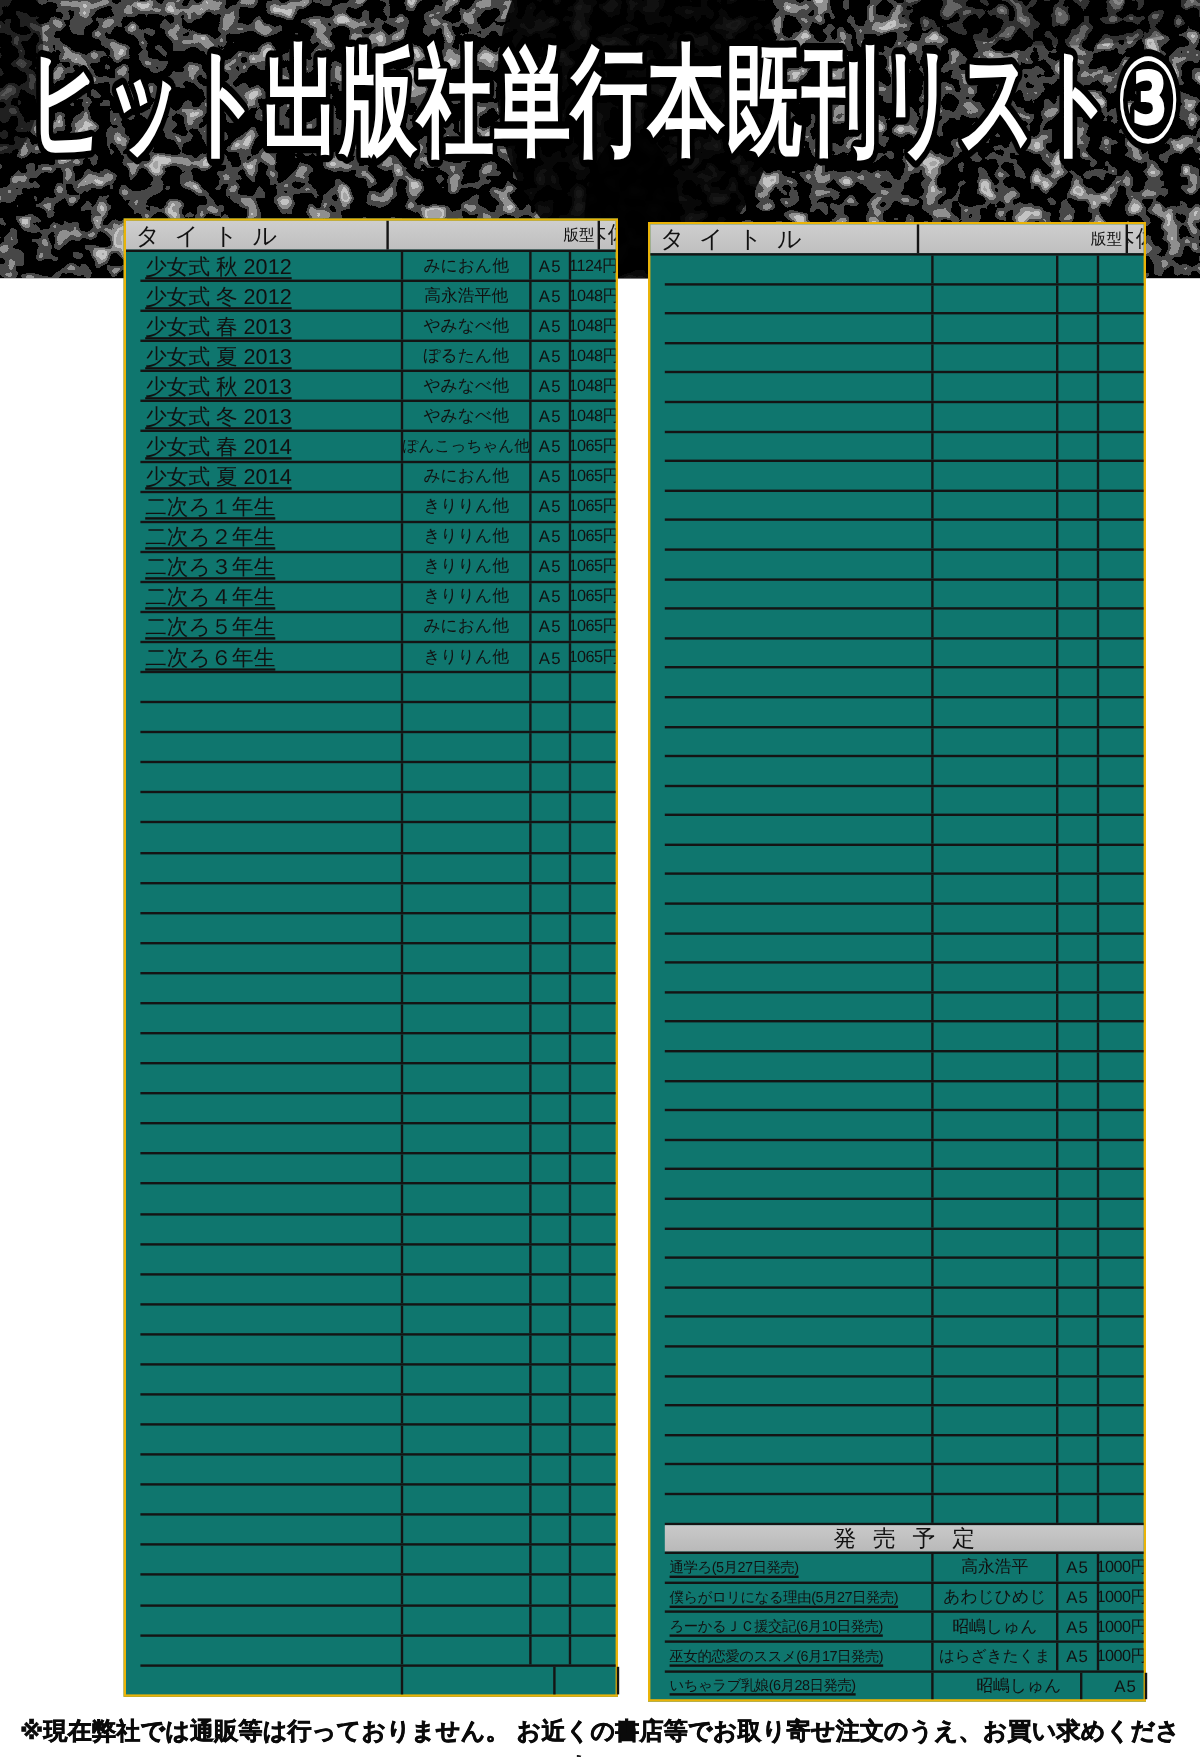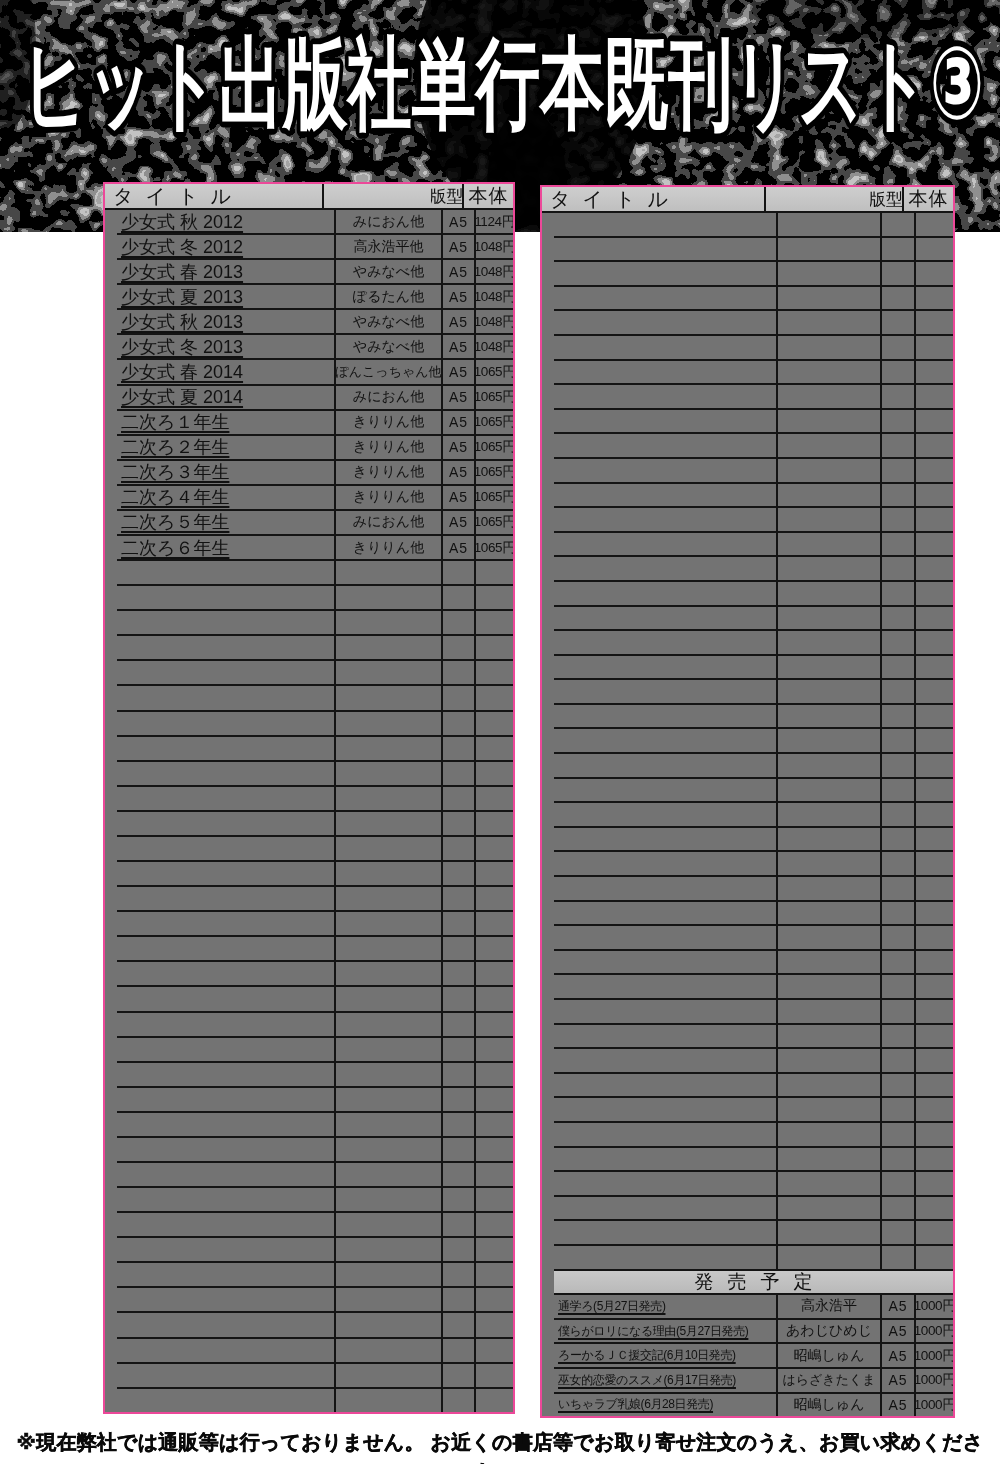--- a/index.html
+++ b/index.html
@@ -4,46 +4,46 @@
 <style>
   html,body{margin:0;padding:0;}
   body{
     width:1000px;height:1464px;position:relative;background:#ffffff;
     font-family:"Liberation Sans","DejaVu Sans",sans-serif;color:#111;
     overflow:hidden;
   }
   .texture-band{position:absolute;top:0;left:0;width:1000px;height:232px;}
   .booktable{
     position:absolute;display:flex;flex-direction:column;
-    border:2px solid #ec4899;background:#737373;box-sizing:border-box;
+    border:2px solid #eab308;background:#0f766e;box-sizing:border-box;
   }
   #left-table{left:103px;top:182px;width:412px;height:1232px;}
   #right-table{left:540px;top:185px;width:415px;height:1233px;}
   .trow{display:flex;flex:1;min-height:0;border-bottom:2px solid #141414;}
-  .trow:last-child{border-bottom:none;}
+  .trow:last-child{border-bottom:none;gap:20px;}
   .trow.header{flex:0 0 24px;background:#c7c7c7;background:linear-gradient(180deg,#cecece,#bfbfbf);}
   .rows{display:flex;flex-direction:column;flex:1;min-height:0;padding-left:12px;}
   .cell{
     border-right:2px solid #141414;display:flex;align-items:center;
     box-sizing:border-box;overflow:hidden;white-space:nowrap;
   }
   .cell:last-child{border-right:none;}
   
   #left-table  .c-title {flex:0 0 219px;}
   #left-table  .c-author{flex:0 0 107px;}
   #left-table  .c-format{flex:0 0 33px;}
   #left-table  .c-price {flex:1;}
   #right-table .c-title {flex:0 0 224px;}
   #right-table .c-author{flex:0 0 104px;}
   #right-table .c-format{flex:0 0 34px;}
   #right-table .c-price {flex:1;}
   
   .header .c-title {font-size:20px;letter-spacing:12px;padding-left:8px;}
   .header .c-author{justify-content:center;font-size:22px;letter-spacing:18px;padding-left:6px;margin-top:36px;}
-  .header .c-format{justify-content:center;font-size:17px;letter-spacing:0;}
+  .header .c-format{justify-content:center;font-size:13px;letter-spacing:0;margin-left:36px;}
   .header .c-price {justify-content:center;font-size:19px;letter-spacing:1px;}
   
   .book .c-title, .release .c-title{
     font-size:18px;padding-left:4px;
     text-decoration:underline;text-underline-offset:3px;text-decoration-thickness:1.5px;
   }
   .release .c-title{font-size:12px;letter-spacing:-0.4px;}
   .book .c-author,.release .c-author{justify-content:center;font-size:14px;}
   .c-author.small{font-size:13px;}
   .book .c-format,.release .c-format{justify-content:center;font-size:14px;letter-spacing:1px;}

